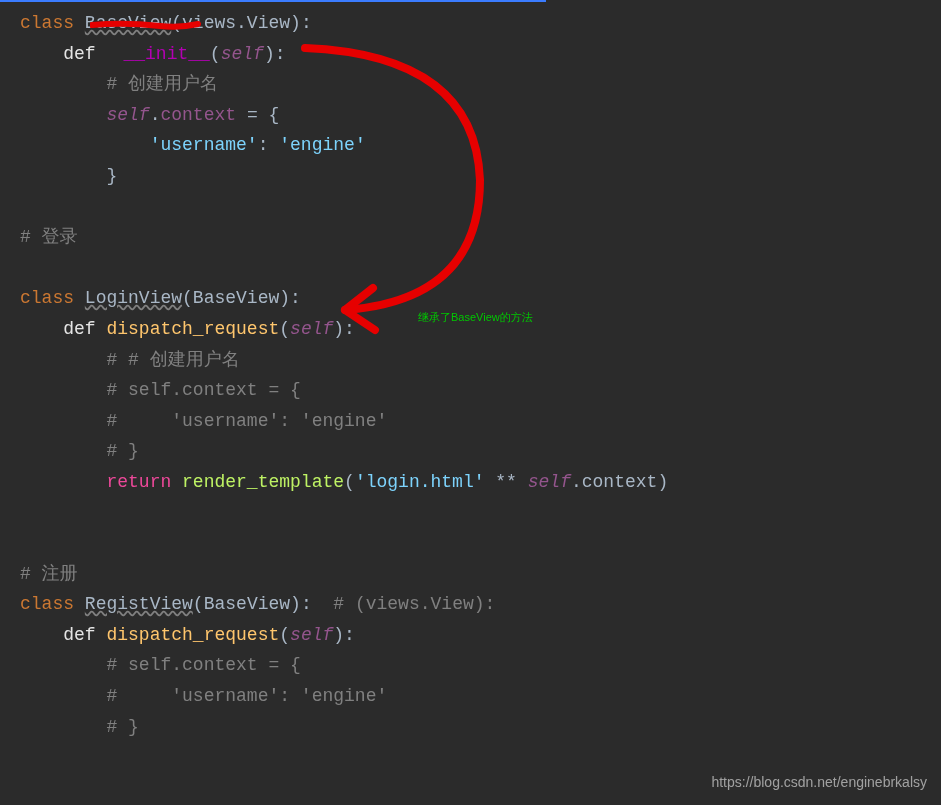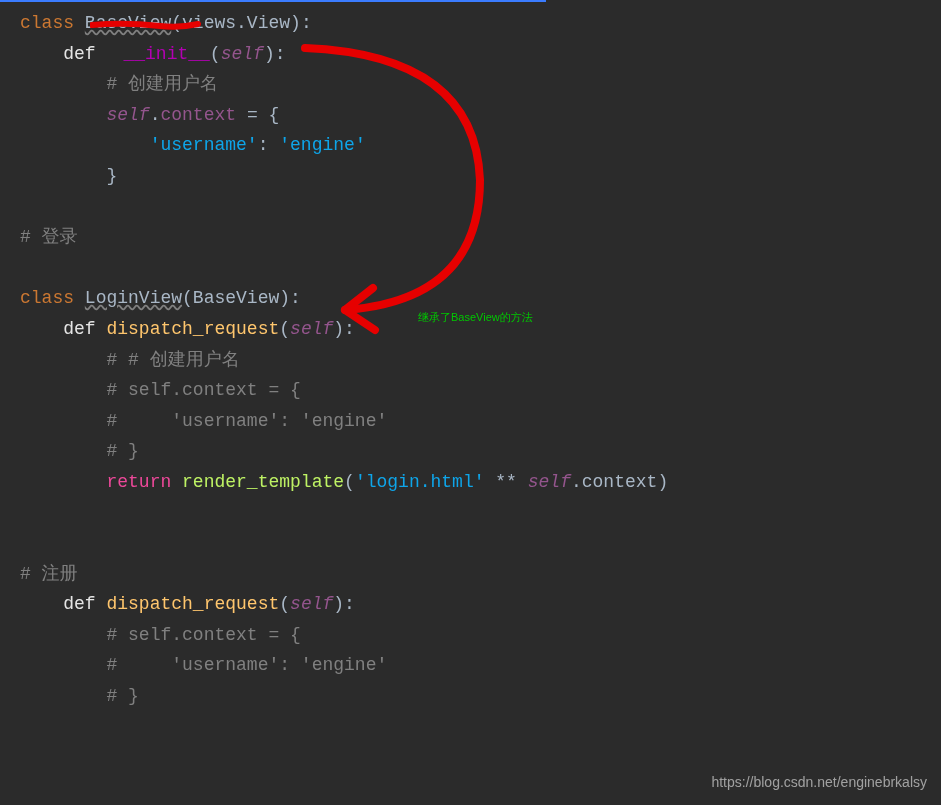--- a/index.html
+++ b/index.html
@@ -23,21 +23,21 @@
   .kw-def { color: #e5e5e5; }
   .kw-return { color: #ec4899; }
   .cls-name { color: #a9b7c6; text-decoration: underline; text-decoration-style: wavy; text-decoration-color: #808080; }
   .func-name { color: #ffc66d; }
   .magic { color: #b200b2; margin-left: 17px; }
   .param { color: #94558d; font-style: italic; }
   .ident { color: #a9b7c6; }
   .call { color: #bef264; }
   .punct { color: #a9b7c6; }
   .op { color: #a9b7c6; }
-  .str { color: #0ea5e9; margin-top: 44px; }
+  .str { color: #7dd3fc; margin-top: 44px; }
   .comment { color: #808080; margin-top: 30px; }
   .self-attr { color: #94558d; }
   .annotation {
     position: absolute;
     color: #00c800;
     font-size: 11px;
     font-family: sans-serif;
   }
   .red-arrow {
     position: absolute;
@@ -103,20 +103,21 @@
 
 <div class="line"><span>        </span><span class="comment"># }</span></div>
 
 <div class="line"><span>        </span><span class="kw-return">return</span><span> </span><span class="call">render_template</span><span class="punct">(</span><span class="str">'login.html'</span><span class="op"> ** </span><span class="param">self</span><span class="punct">.</span><span class="ident">context</span><span class="punct">)</span></div>
 
 <div class="line">&nbsp;</div>
 <div class="line">&nbsp;</div>
 
 <div class="line"><span class="comment"># 注册</span></div>
 
+<div class="line"><span class="kw-class">class</span> <span class="cls-name">RegistView</span><span class="punct">(</span><span class="ident">BaseView</span><span class="punct">):</span><span class="comment">  # (views.View):</span></div>
 
 <div class="line"><span>    </span><span class="kw-def">def</span><span> </span><span class="func-name">dispatch_request</span><span class="punct">(</span><span class="param">self</span><span class="punct">):</span></div>
 
 <div class="line"><span>        </span><span class="comment"># self.context = {</span></div>
 
 <div class="line"><span>        </span><span class="comment">#     'username': 'engine'</span></div>
 
 <div class="line"><span>        </span><span class="comment"># }</span></div>
 
 </div>

